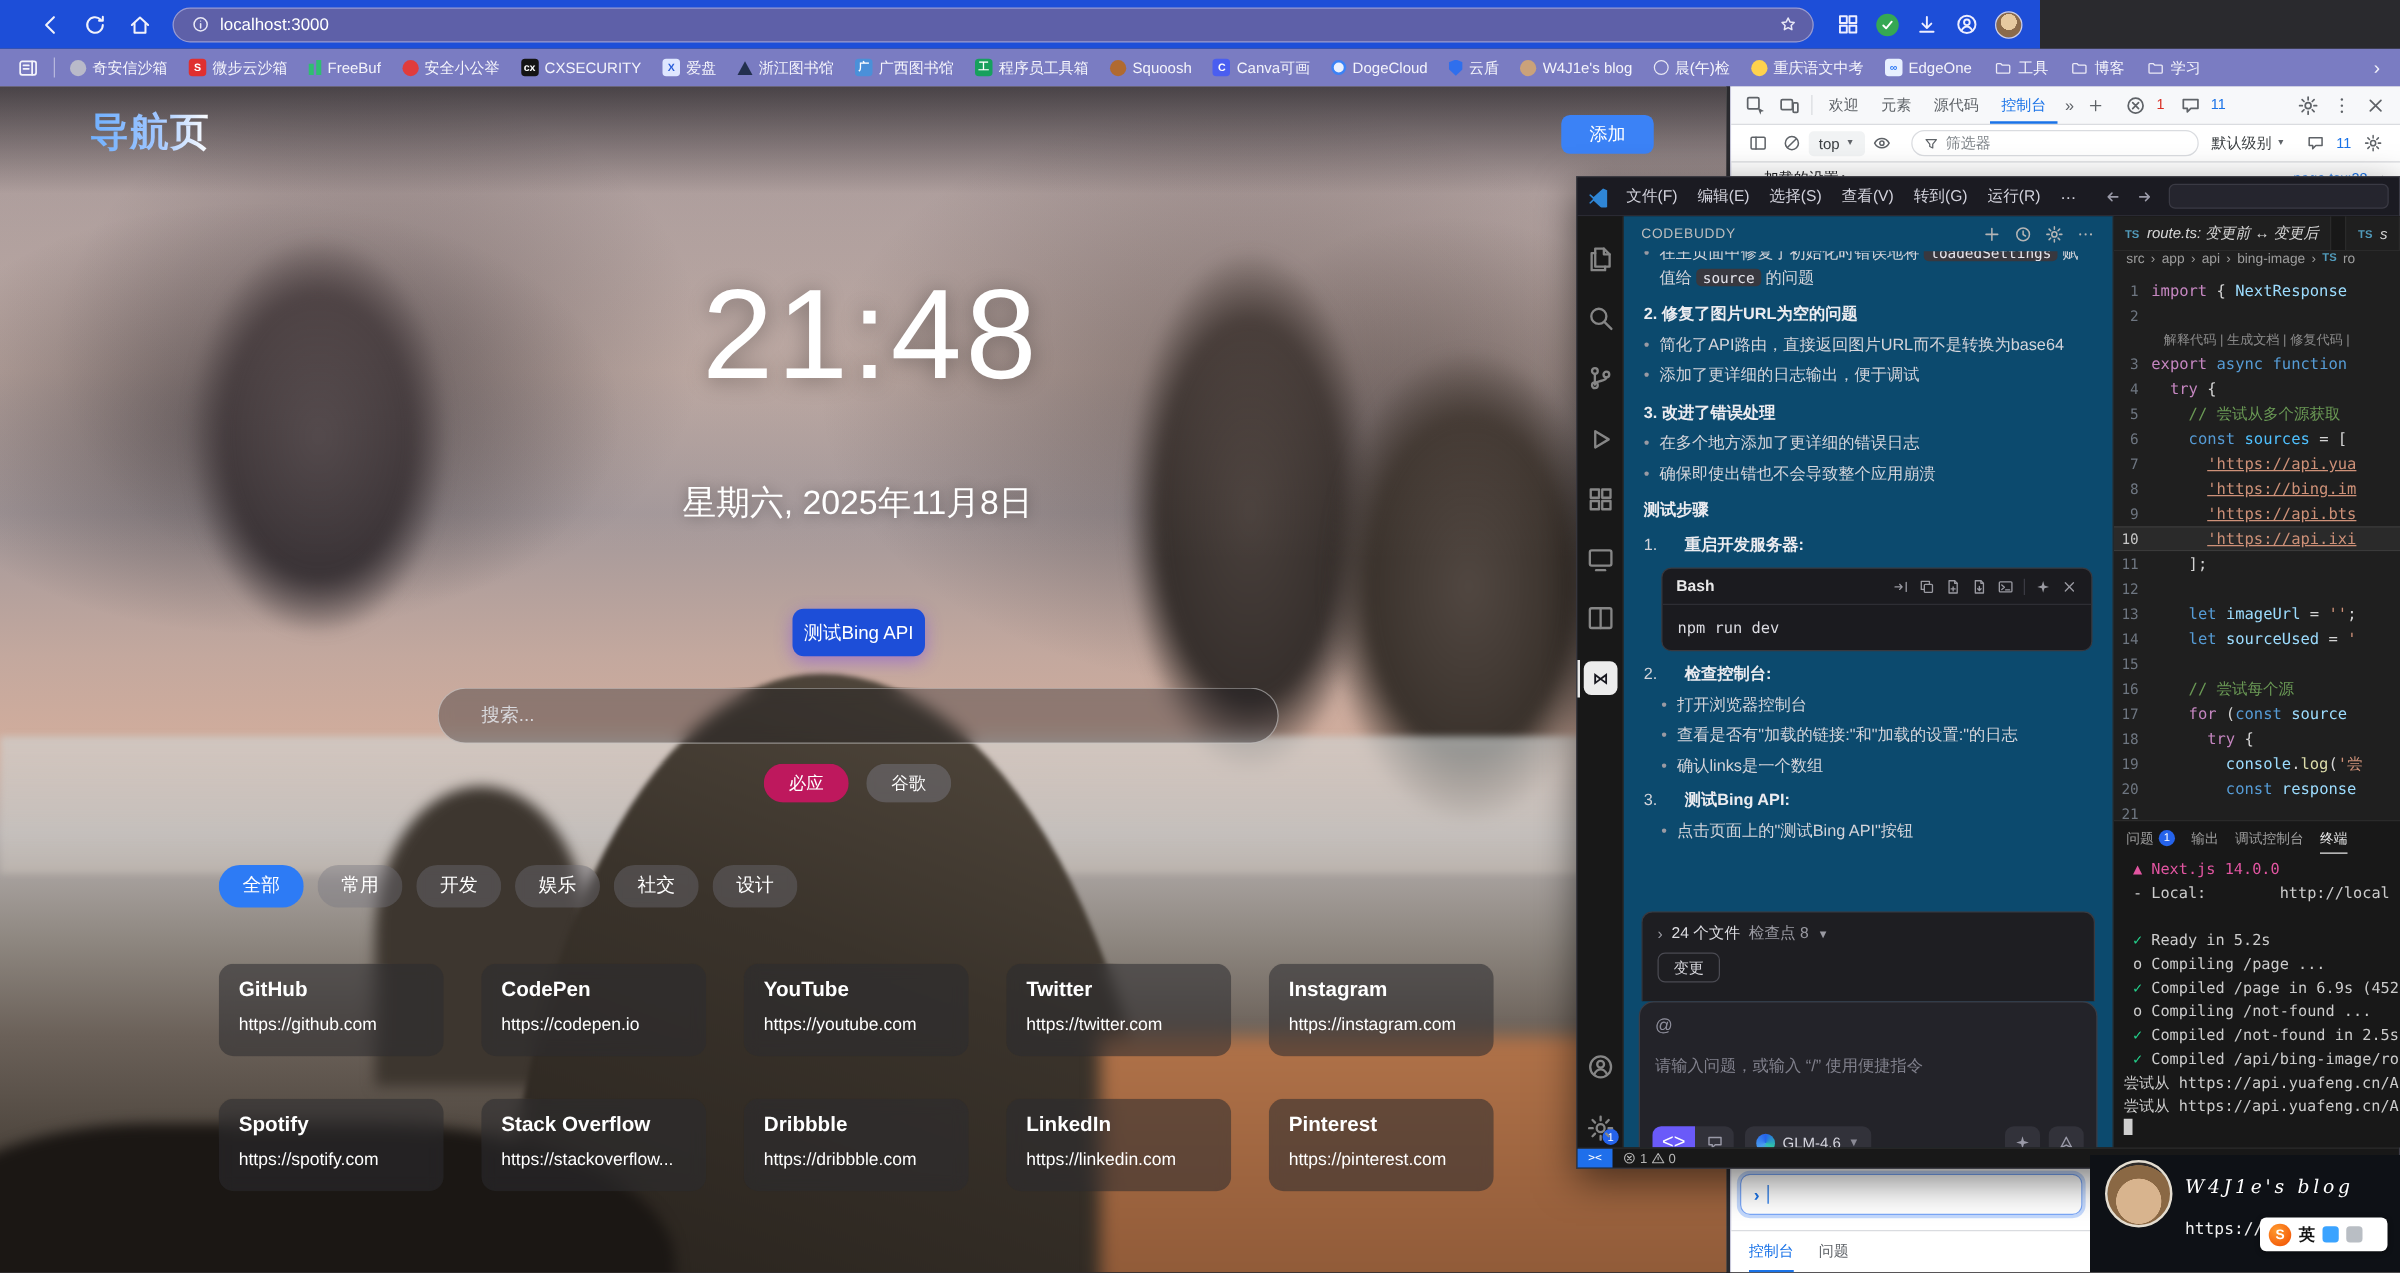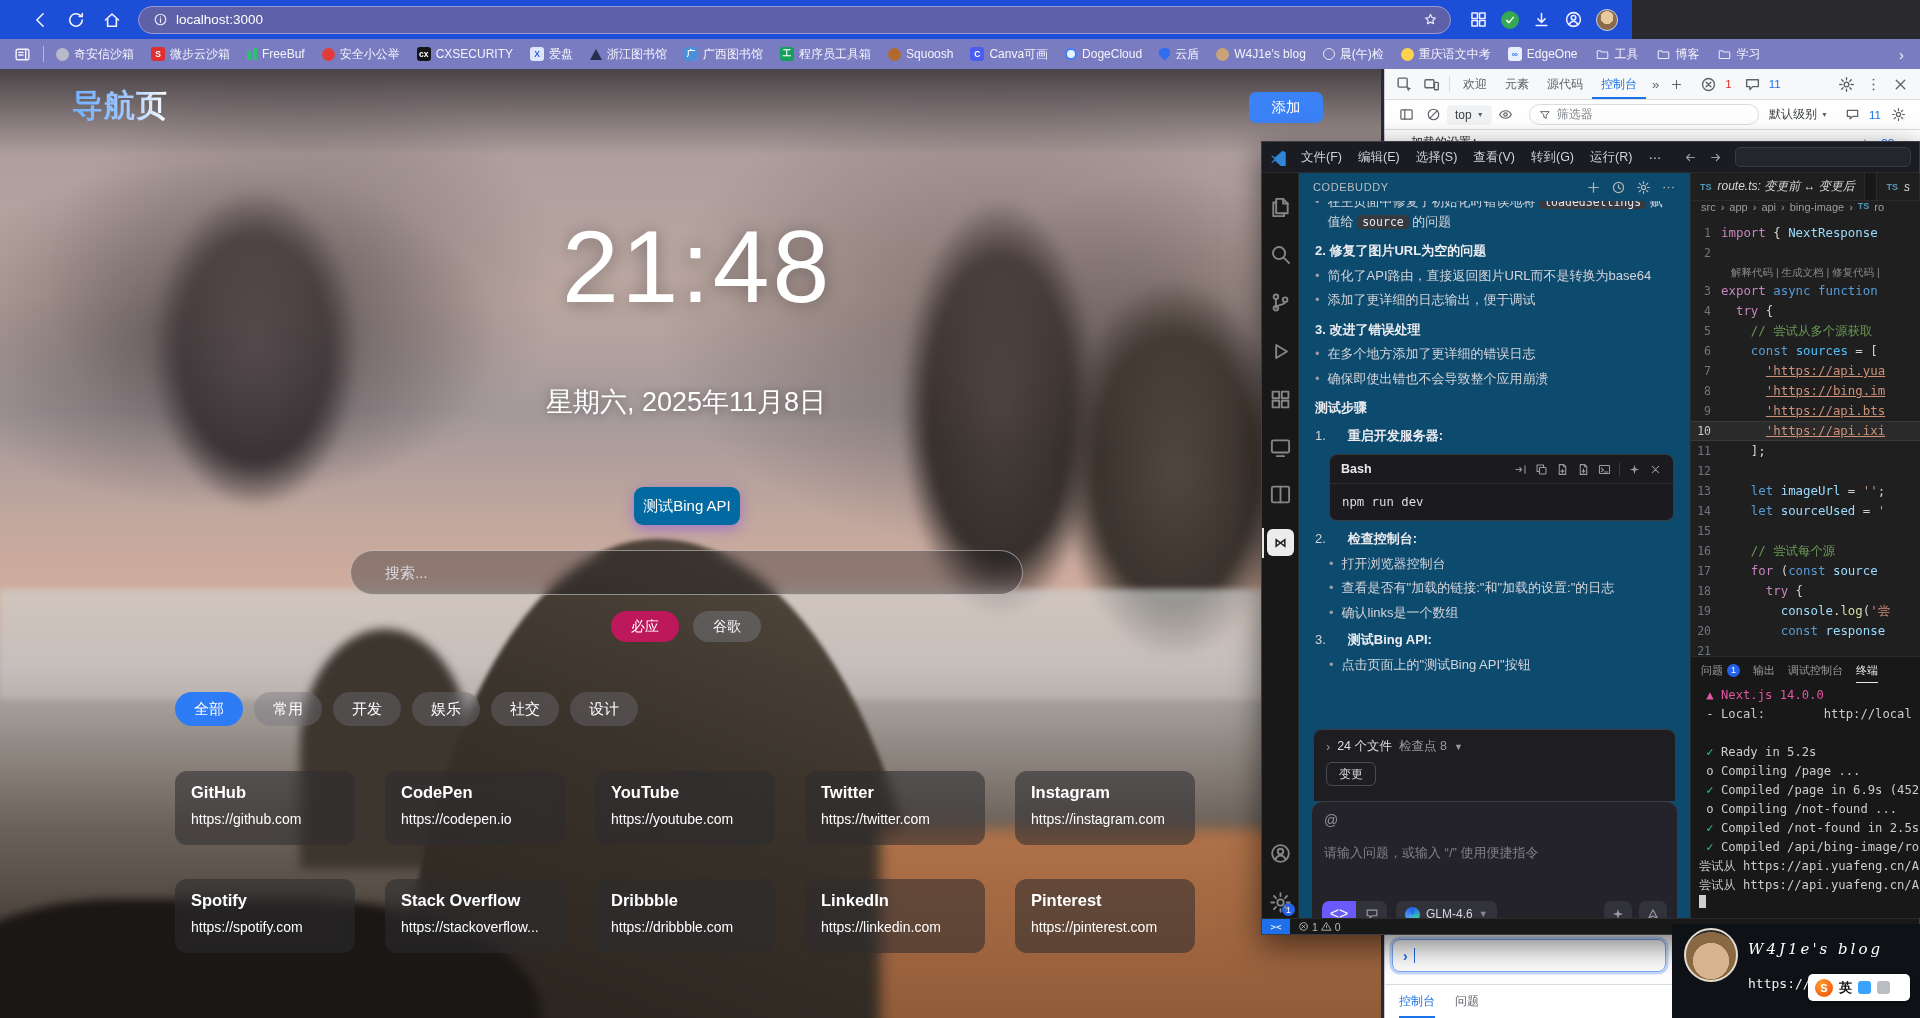--- a/index.html
+++ b/index.html
@@ -68,21 +68,21 @@
       background:linear-gradient(180deg,rgba(10,10,16,.6),rgba(10,10,16,0));}
   #pagetitle{position:absolute;left:72px;top:16px;font-size:31px;font-weight:bold;letter-spacing:1px;
       background:linear-gradient(90deg,#6fb0ff 0%,#9ec5ff 55%,#ffffff 100%);
       -webkit-background-clip:text;background-clip:text;color:transparent;}
   #addbtn{position:absolute;left:1249px;top:23px;width:74px;height:31px;background:#3b82f6;border:none;
       color:#fff;font-size:14.5px;border-radius:7px;cursor:pointer;font-family:inherit;}
   #clock{position:absolute;left:0;width:1372px;top:140px;text-align:center;font-size:102px;font-weight:400;
       color:#fff;letter-spacing:3px;text-shadow:0 2px 18px rgba(0,0,0,.35);margin-left:11px;}
   #pagedate{position:absolute;left:0;width:1372px;top:315px;text-align:center;font-size:27px;color:#fff;
       text-shadow:0 1px 10px rgba(0,0,0,.4);}
-  #bingbtn{position:absolute;left:634px;top:418px;width:106px;height:38px;background:#0369a1;border:none;
+  #bingbtn{position:absolute;left:634px;top:418px;width:106px;height:38px;background:#1d4ed8;border:none;
       border-radius:9px;color:#fff;font-size:15px;cursor:pointer;box-shadow:0 4px 14px rgba(120,60,240,.45);font-family:inherit;}
   #searchbox{position:absolute;left:350px;top:481px;width:673px;height:45px;border-radius:23px;
       background:rgba(22,22,28,.34);border:1px solid rgba(255,255,255,.45);color:#fff;outline:none;
       padding:0 34px;font-size:15px;backdrop-filter:blur(6px);font-family:inherit;}
   #searchbox::placeholder{color:#d8d8dc;}
   #engines{position:absolute;left:0;width:1372px;top:542px;display:flex;justify-content:center;gap:14px;}
   .eng{height:31px;line-height:31px;padding:0 20px;border-radius:16px;font-size:14px;color:#fff;cursor:pointer;
       background:rgba(125,125,135,.45);backdrop-filter:blur(4px);}
   .eng.active{background:#be185d;}
   #cats{position:absolute;left:175px;top:623px;display:flex;gap:11px;}

